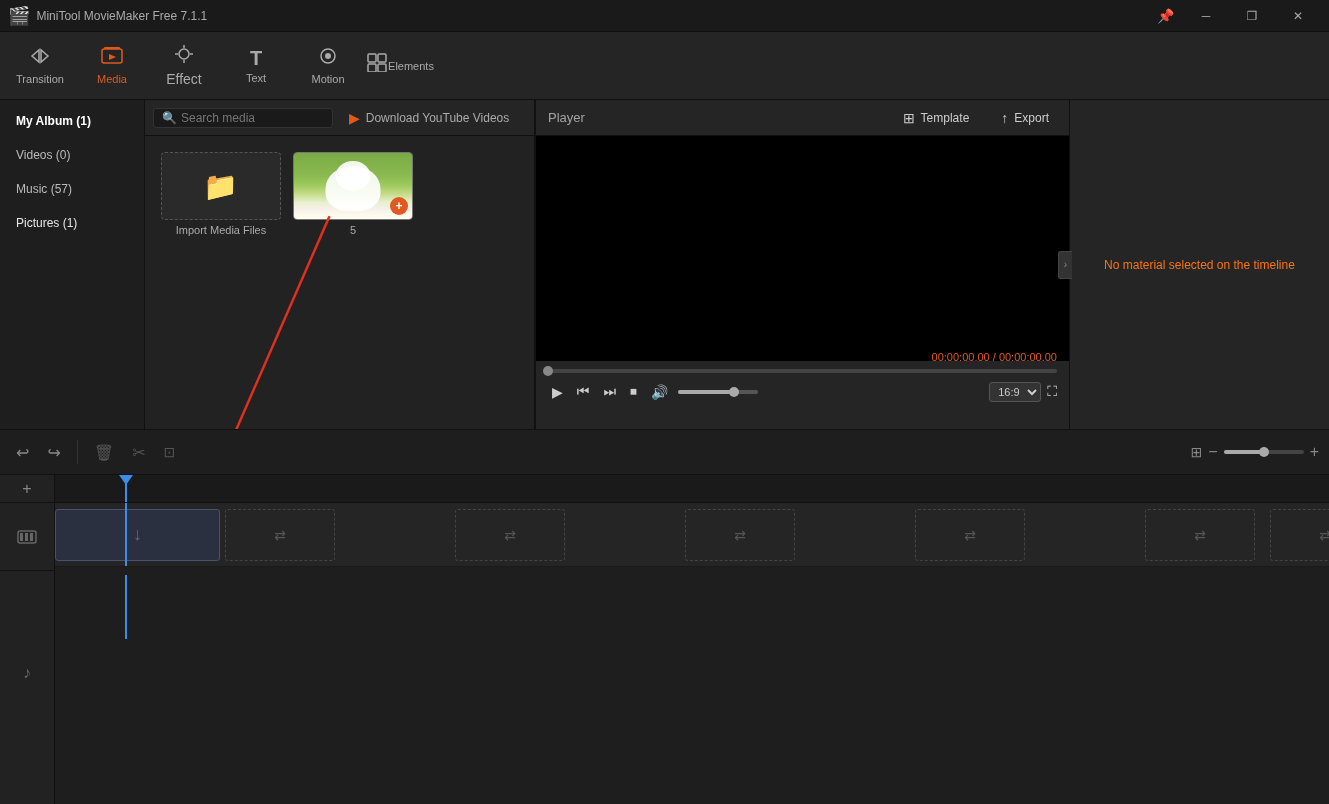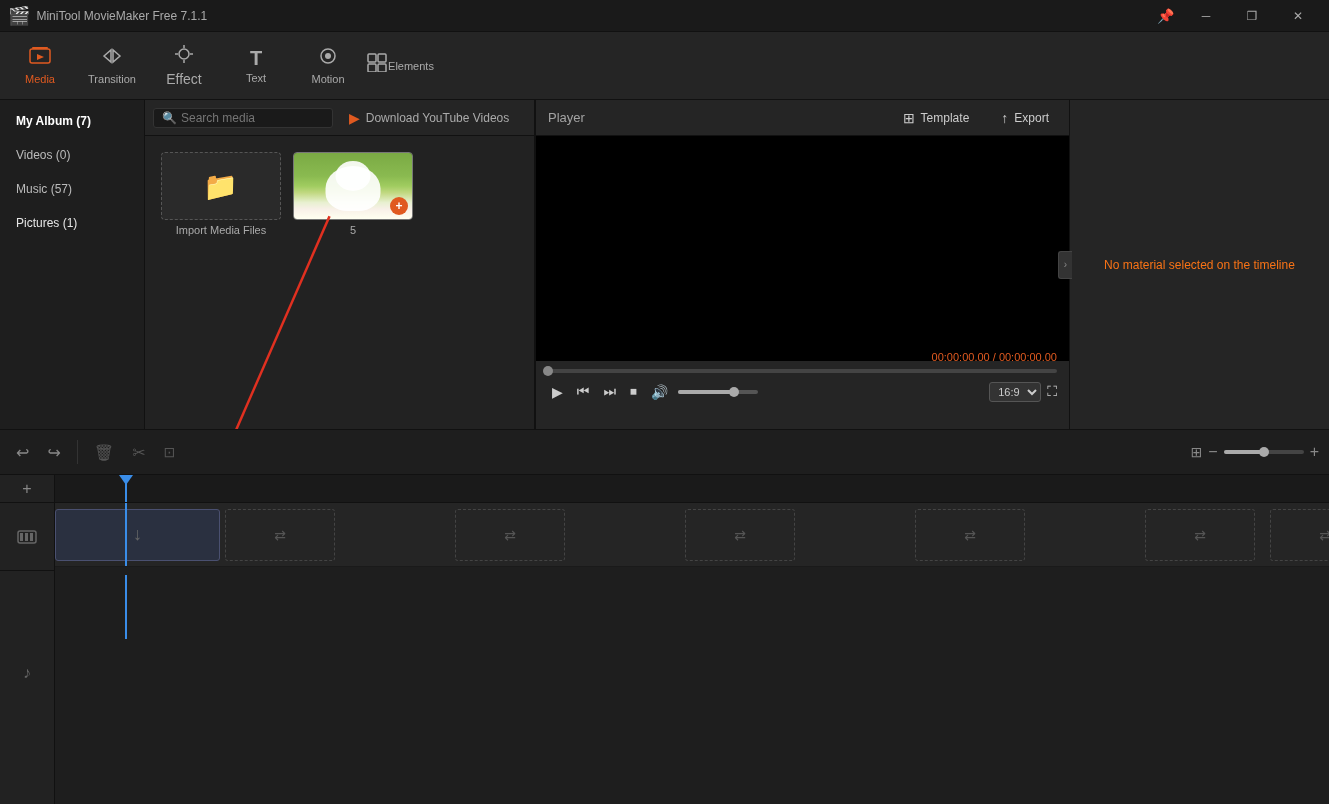--- a/index.html
+++ b/index.html
@@ -111,38 +111,38 @@
   <div id="titlebar">
     <span style="color:#e03020; font-size:18px; margin-right:6px;">🎬</span>
     <span style="font-size:12px; color:#aaa; flex:1;">MiniTool MovieMaker Free 7.1.1</span>
     <span style="color:#e8a020; font-size:14px; margin-right:8px;">📌</span>
     <button class="win-btn" style="width:46px;height:32px;background:transparent;border:none;color:#aaa;cursor:pointer;font-size:12px;">─</button>
     <button class="win-btn" style="width:46px;height:32px;background:transparent;border:none;color:#aaa;cursor:pointer;font-size:12px;">❐</button>
     <button class="win-btn close" style="width:46px;height:32px;background:transparent;border:none;color:#aaa;cursor:pointer;font-size:12px;">✕</button>
   </div>
 
   <div id="toolbar">
+    <div class="toolbar-item" style="display:flex;flex-direction:column;align-items:center;justify-content:center;width:72px;height:60px;cursor:pointer;border-radius:4px;padding:4px 0;color:#aaa;">
+      <span style="font-size:18px;margin-bottom:2px;">
+        <svg width="22" height="20" viewBox="0 0 22 20">
+            <path d="M3 10 L10 4 L10 16 Z" fill="none" stroke="#aaa" stroke-width="1.5"></path>
+            <path d="M19 10 L12 4 L12 16 Z" fill="none" stroke="#aaa" stroke-width="1.5"></path>
+          </svg>
+      </span>
+      <span style="font-size:11px;">Transition</span>
+    </div>
     <div class="toolbar-item active" style="display:flex;flex-direction:column;align-items:center;justify-content:center;width:72px;height:60px;cursor:pointer;border-radius:4px;padding:4px 0;color:#e05a20;">
       <span style="font-size:18px;margin-bottom:2px;">
         <svg width="22" height="20" viewBox="0 0 22 20">
             <rect x="1" y="3" width="20" height="14" rx="2" fill="none" stroke="#e05a20" stroke-width="1.5"></rect>
             <rect x="3" y="1" width="16" height="2" rx="1" fill="#e05a20"></rect>
             <polygon points="8,8 15,11 8,14" fill="#e05a20"></polygon>
           </svg>
       </span>
       <span style="font-size:11px;color:#e05a20;">Media</span>
-    </div>
-    <div class="toolbar-item" style="display:flex;flex-direction:column;align-items:center;justify-content:center;width:72px;height:60px;cursor:pointer;border-radius:4px;padding:4px 0;color:#aaa;">
-      <span style="font-size:18px;margin-bottom:2px;">
-        <svg width="22" height="20" viewBox="0 0 22 20">
-            <path d="M3 10 L10 4 L10 16 Z" fill="none" stroke="#aaa" stroke-width="1.5"></path>
-            <path d="M19 10 L12 4 L12 16 Z" fill="none" stroke="#aaa" stroke-width="1.5"></path>
-          </svg>
-      </span>
-      <span style="font-size:11px;">Transition</span>
     </div>
     <div class="toolbar-item" style="display:flex;flex-direction:column;align-items:center;justify-content:center;width:72px;height:60px;cursor:pointer;border-radius:4px;padding:4px 0;color:#aaa;">
       <span style="font-size:18px;margin-bottom:2px;">
         <svg width="22" height="20" viewBox="0 0 22 20">
             <circle cx="11" cy="10" r="5" fill="none" stroke="#aaa" stroke-width="1.5"></circle>
             <line x1="11" y1="1" x2="11" y2="4" stroke="#aaa" stroke-width="1.5"></line>
             <line x1="11" y1="16" x2="11" y2="19" stroke="#aaa" stroke-width="1.5"></line>
             <line x1="2" y1="10" x2="5" y2="10" stroke="#aaa" stroke-width="1.5"></line>
             <line x1="17" y1="10" x2="20" y2="10" stroke="#aaa" stroke-width="1.5"></line>
           </svg>
@@ -174,21 +174,21 @@
       <span style="font-size:11px;">Elements</span>
     </div>
   </div>
 
   <div id="content-area" style="flex:1;display:flex;overflow:hidden;min-height:0;">
 
     <div style="display:flex;width:535px;flex-shrink:0;border-right:1px solid #111;">
 
       <div id="sidebar" style="width:145px;background:#1e1e1e;border-right:1px solid #111;display:flex;flex-direction:column;padding-top:4px;">
         <div class="sidebar-item active" style="padding:10px 16px;font-size:12px;cursor:pointer;color:#fff;font-weight:600;">
-          <span>My Album (7)</span>
+          <span>My Album (1)</span>
         </div>
         <div class="sidebar-item" style="padding:10px 16px;font-size:12px;cursor:pointer;color:#bbb;">
           <span>Videos (0)</span>
         </div>
         <div class="sidebar-item" style="padding:10px 16px;font-size:12px;cursor:pointer;color:#bbb;">
           <span>Music (57)</span>
         </div>
         <div class="sidebar-item" style="padding:10px 16px;font-size:12px;cursor:pointer;color:#e5e5e5;">
           <span>Pictures (1)</span>
         </div>

